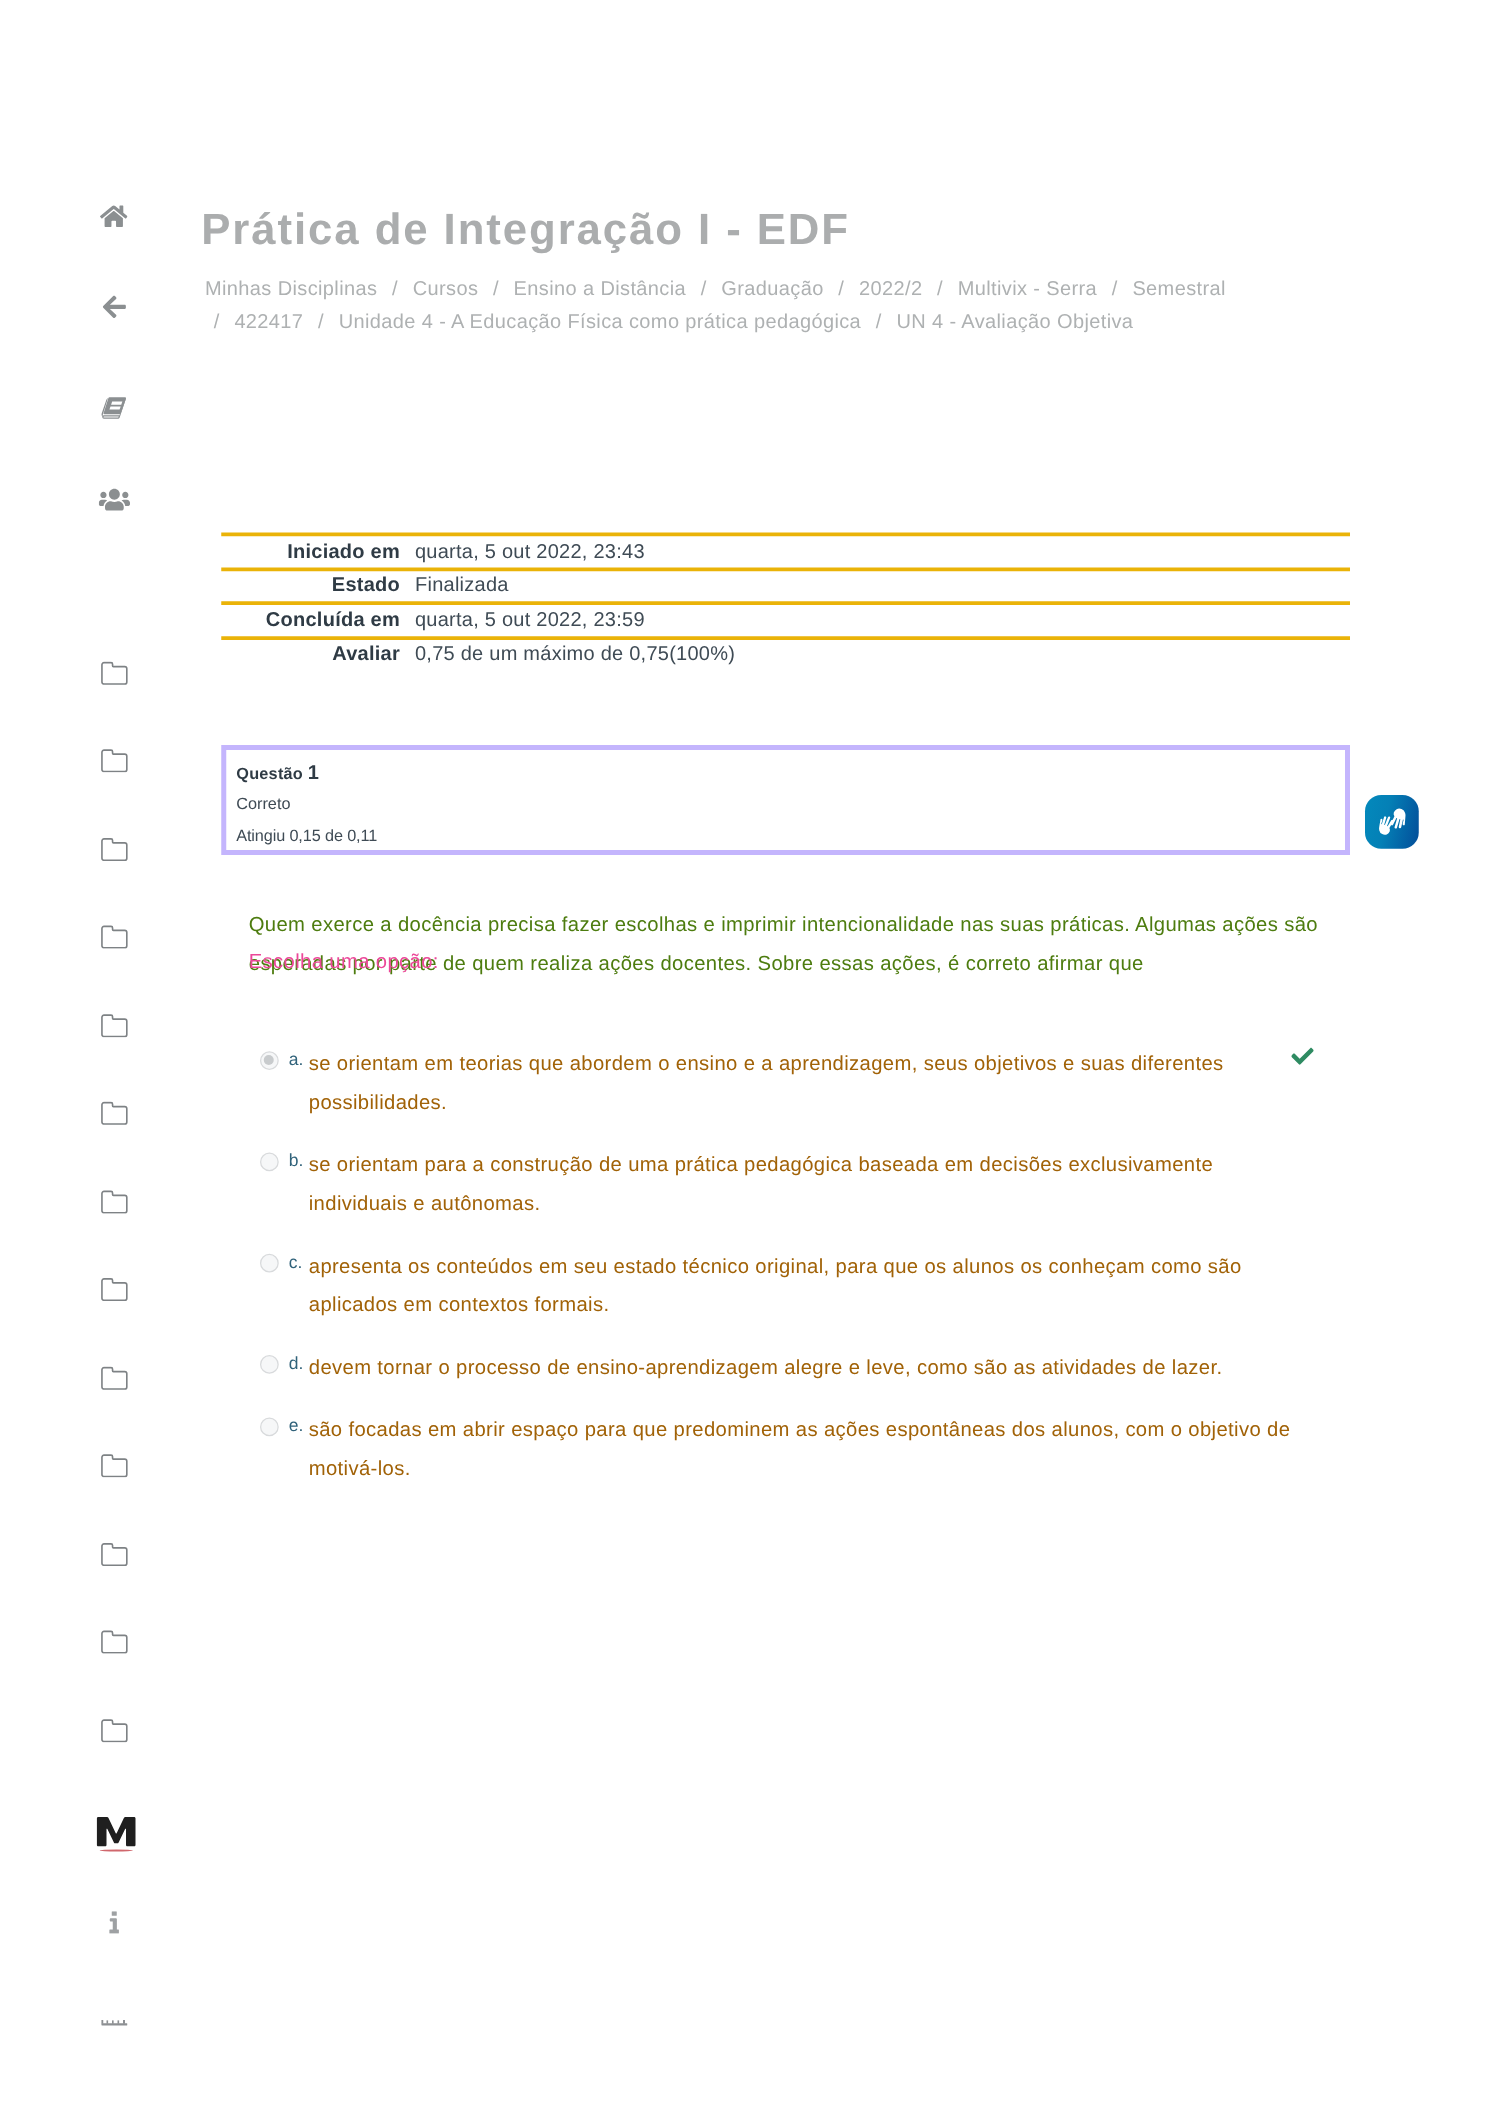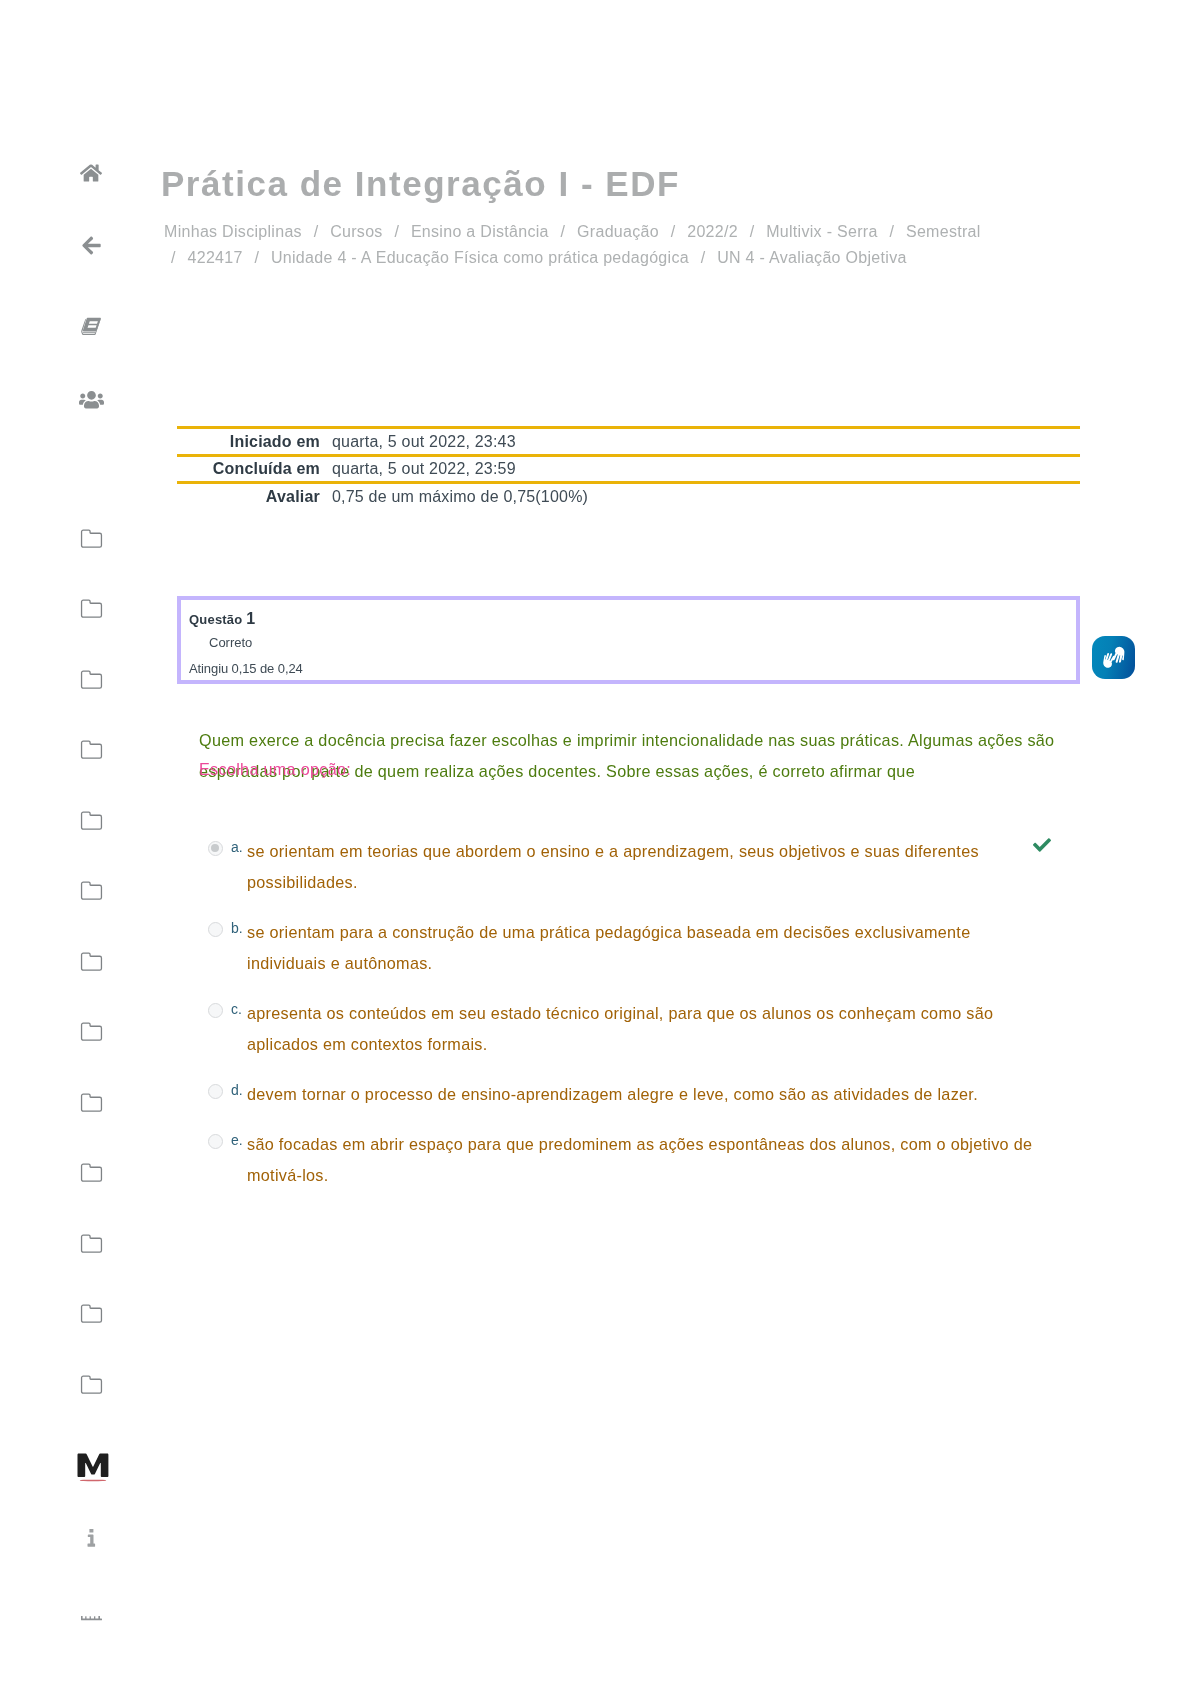--- a/index.html
+++ b/index.html
@@ -49,21 +49,21 @@
   #info-table td.k { width: 143px; text-align: right; font-weight: bold; color:#2f3b45; line-height: 23.2px; }
   #info-table td.v { color: #3f4b55; padding-left: 12px; line-height: 23.2px; }
 
   
   #qbox {
     position:absolute; left: 177px; top: 596px; width: 903px; height: 88px;
     border: 4px solid #c4b5fd; background: #fff;
   }
   #qbox .qno { font-size: 13px; letter-spacing:0.2px; font-weight: bold; color:#2f3b45; position:absolute; left:8px; top:10px;}
   #qbox .qno .num { font-size: 16px; }
-  #qbox .qstate { font-size: 13px; letter-spacing:0.0px; color:#3f4b55; position:absolute; left:8px; top:35px;margin-left:20px; }
+  #qbox .qstate { font-size: 13px; letter-spacing:0.0px; color:#3f4b55; position:absolute; left:8px; top:35px; }
   #qbox .qmark  { font-size: 13px; letter-spacing:-0.1px; color:#3f4b55; position:absolute; left:8px; top:61px; }
 
   
   #qtext {
     position:absolute; left: 199px; top: 725px; width: 866px;
     font-size: 16.2px; letter-spacing: 0.3px; line-height: 31px; color: #4d7c0f;
   }
   #choose { position:absolute; left: 199px; top: 760px; font-size: 16.2px; letter-spacing:0.3px; color:#ec4899; }
   #answers { position: absolute; left: 199px; top: 836px; width: 880px; }
   .ans { position: relative; min-height: 31px; margin-bottom: 19px; }
@@ -254,37 +254,41 @@
 <div id="page-title">Prática de Integração I - EDF</div>
 <div id="breadcrumb"><span class="crumb">Minhas Disciplinas</span> <span class="sep">/</span> <span class="crumb">Cursos</span> <span class="sep">/</span> <span class="crumb">Ensino a Distância</span> <span class="sep">/</span> <span class="crumb">Graduação</span> <span class="sep">/</span> <span class="crumb">2022/2</span> <span class="sep">/</span> <span class="crumb">Multivix - Serra</span> <span class="sep">/</span> <span class="crumb">Semestral</span> <span class="sep">/</span> <span class="crumb">422417</span> <span class="sep">/</span> <span class="crumb">Unidade 4 - A Educação Física como prática pedagógica</span> <span class="sep">/</span> <span class="crumb">UN 4 - Avaliação Objetiva</span></div>
 
 <table id="info-table">
     <tbody>
       <tr>
         <td class="k">Iniciado em</td>
         <td class="v">quarta, 5 out 2022, 23:43</td>
       </tr>
       <tr>
+        <td class="k">Estado</td>
+        <td class="v">Finalizada</td>
+      </tr>
+      <tr>
         <td class="k">Concluída em</td>
         <td class="v">quarta, 5 out 2022, 23:59</td>
       </tr>
       <tr>
         <td class="k">Avaliar</td>
         <td class="v">0,75 de um máximo de 0,75(100%)</td>
       </tr>
     </tbody>
   </table>
 
 <div id="qbox">
   <div class="qno">
     <span>Questão</span>
     <span class="num">1</span>
   </div>
   <div class="qstate">Correto</div>
-  <div class="qmark">Atingiu 0,15 de 0,24</div>
+  <div class="qmark">Atingiu 0,15 de 0,11</div>
 </div>
 
 <div id="qtext">Quem exerce a docência precisa fazer escolhas e imprimir intencionalidade nas suas práticas. Algumas ações são esperadas por parte de quem realiza ações docentes. Sobre essas ações, é correto afirmar que</div>
 <div id="choose">Escolha uma opção:</div>
 <div id="answers">
     <div class="ans">
       <span class="radio sel"></span>
       <span class="letter">a.</span>
       <span class="txt">se orientam em teorias que abordem o ensino e a aprendizagem, seus objetivos e suas diferentes possibilidades.</span>
       <span class="check"><svg width="18" height="18" viewBox="0 0 512 512" fill="#2e8b62">

